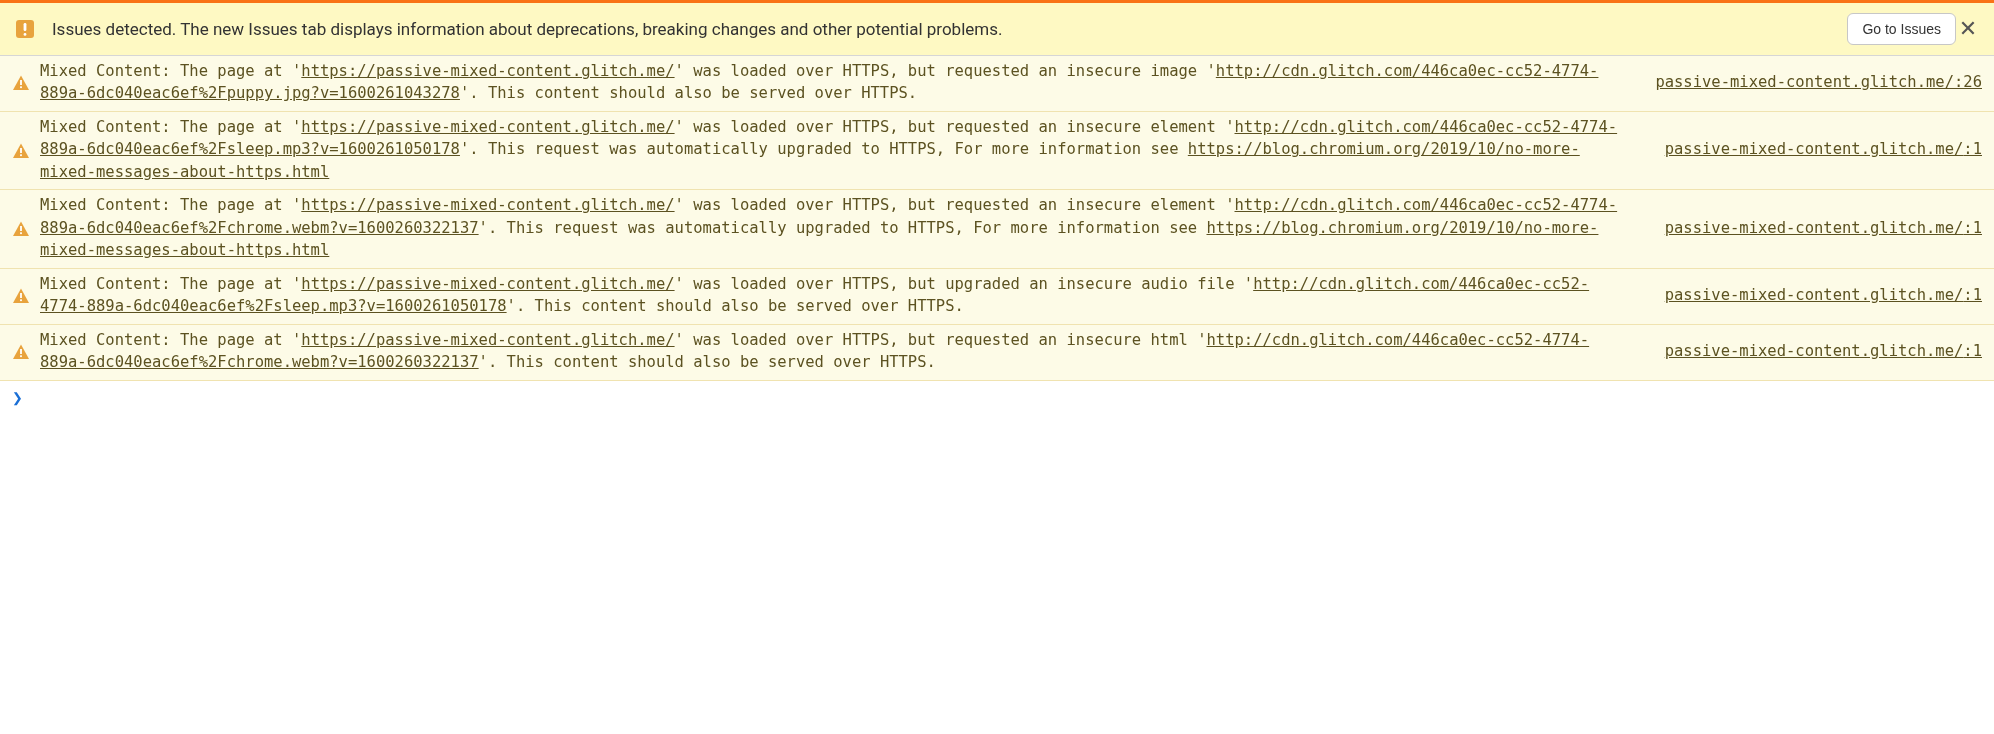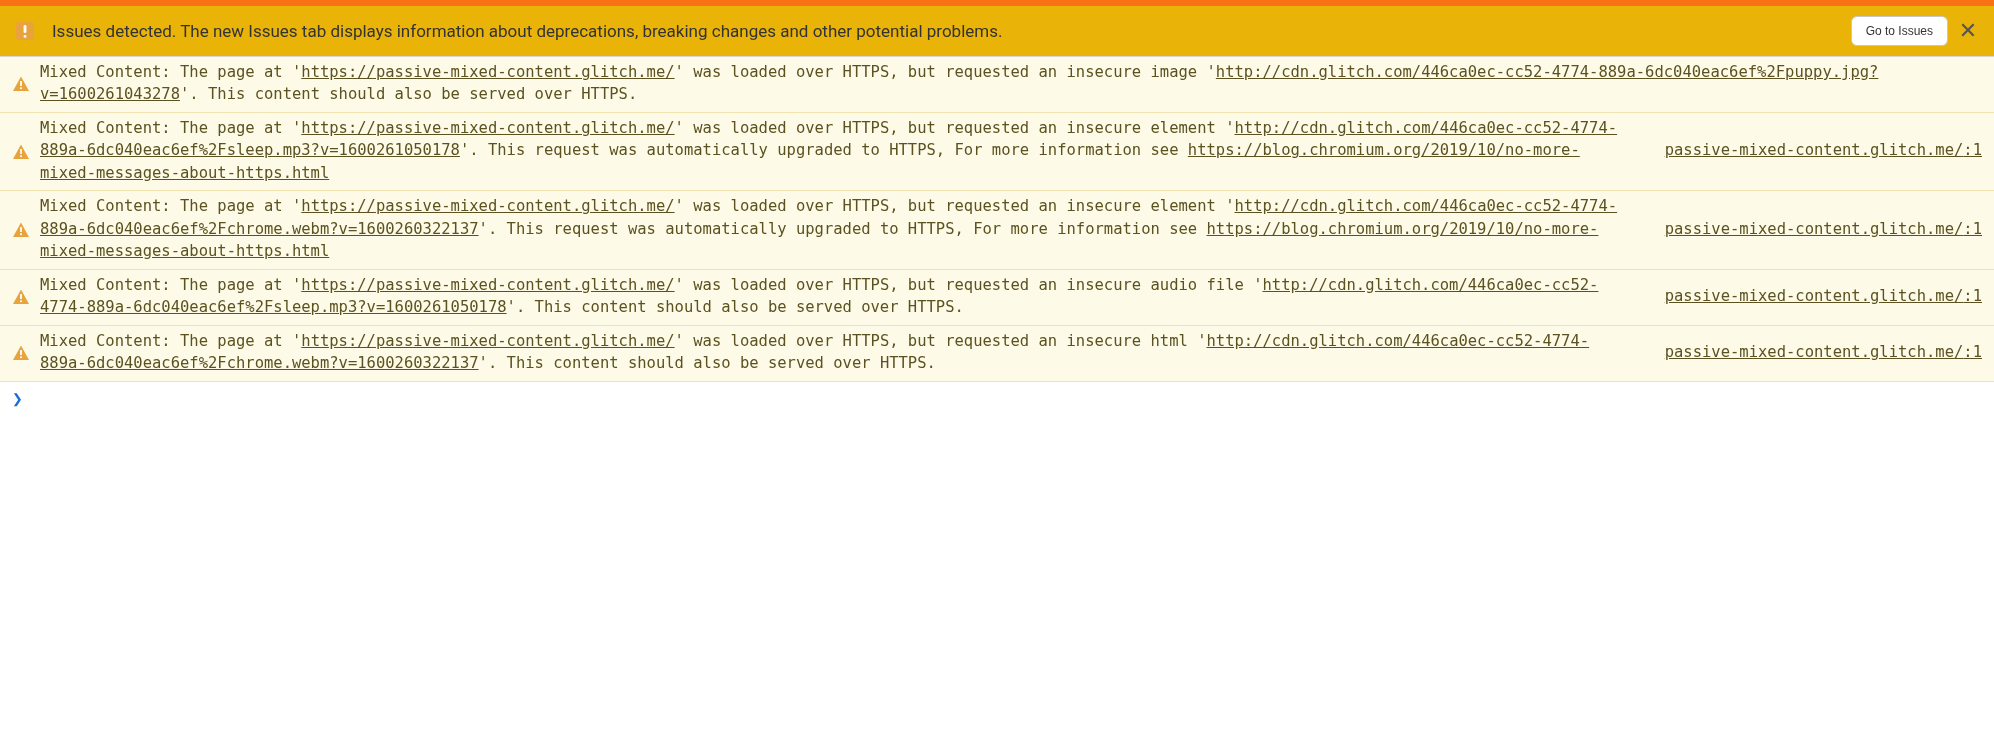--- a/index.html
+++ b/index.html
@@ -7,45 +7,44 @@
     font-family: -apple-system, BlinkMacSystemFont, "Segoe UI", Roboto, sans-serif;
     font-size: 15px;
     color: #303030;
     background: #fff;
     width: 1994px;
   }
   .issues-bar {
     display: flex;
     align-items: center;
     padding: 10px 14px;
-    border-top: 6px solid #f97316;
+    border-top: 3px solid #f97316;
     border-bottom: 1px solid #d6d6d6;
-    background: #eab308;
+    background: #fef9c3;
   }
   .issues-bar .icon {
     flex: 0 0 auto;
     margin-right: 16px;
     display: flex;
     align-items: center;
   }
   .issues-bar .msg {
     flex: 1 1 auto;
     font-size: 17px;
     color: #333;
   }
   .go-to-issues {
     flex: 0 0 auto;
     background: #fff;
     border: 1px solid #c7c7c7;
     border-radius: 6px;
     padding: 7px 14px;
-    font-size: 12px;
+    font-size: 14px;
     color: #333;
     cursor: pointer;
-    margin-right: 8px;
   }
   .close-btn {
     flex: 0 0 auto;
     width: 24px;
     height: 24px;
     display: flex;
     align-items: center;
     justify-content: center;
     cursor: pointer;
     font-size: 22px;
@@ -129,20 +128,21 @@
     <span class="row-icon">
       <svg width="18" height="18" viewBox="0 0 18 18">
         <path d="M9 1.5 L17 16 H1 Z" fill="#e8a33d"></path>
         <rect x="8.1" y="6" width="1.8" height="5" fill="#fff"></rect>
         <rect x="8.1" y="12.3" width="1.8" height="1.8" fill="#fff"></rect>
       </svg>
     </span>
     <span class="row-body">
       <span>Mixed Content: The page at '</span><a class="link">https://passive-mixed-content.glitch.me/</a><span>' was loaded over HTTPS, but requested an insecure image '</span><a class="link">http://cdn.glitch.com/446ca0ec-cc52-4774-889a-6dc040eac6ef%2Fpuppy.jpg?v=1600261043278</a><span>'. This content should also be served over HTTPS.</span>
     </span>
+    <a class="row-source"><span>passive-mixed-content.glitch.me/</span><span>:26</span></a>
   </div>
 
   <div class="row">
     <span class="row-icon">
       <svg width="18" height="18" viewBox="0 0 18 18">
         <path d="M9 1.5 L17 16 H1 Z" fill="#e8a33d"></path>
         <rect x="8.1" y="6" width="1.8" height="5" fill="#fff"></rect>
         <rect x="8.1" y="12.3" width="1.8" height="1.8" fill="#fff"></rect>
       </svg>
     </span>
@@ -168,21 +168,21 @@
 
   <div class="row">
     <span class="row-icon">
       <svg width="18" height="18" viewBox="0 0 18 18">
         <path d="M9 1.5 L17 16 H1 Z" fill="#e8a33d"></path>
         <rect x="8.1" y="6" width="1.8" height="5" fill="#fff"></rect>
         <rect x="8.1" y="12.3" width="1.8" height="1.8" fill="#fff"></rect>
       </svg>
     </span>
     <span class="row-body">
-      <span>Mixed Content: The page at '</span><a class="link">https://passive-mixed-content.glitch.me/</a><span>' was loaded over HTTPS, but requested an insecure audio file '</span><a class="link">http://cdn.glitch.com/446ca0ec-cc52-4774-889a-6dc040eac6ef%2Fsleep.mp3?v=1600261050178</a><span>'. This content should also be served over HTTPS.</span>
+      <span>Mixed Content: The page at '</span><a class="link">https://passive-mixed-content.glitch.me/</a><span>' was loaded over HTTPS, but upgraded an insecure audio file '</span><a class="link">http://cdn.glitch.com/446ca0ec-cc52-4774-889a-6dc040eac6ef%2Fsleep.mp3?v=1600261050178</a><span>'. This content should also be served over HTTPS.</span>
     </span>
     <a class="row-source"><span>passive-mixed-content.glitch.me/</span><span>:1</span></a>
   </div>
 
   <div class="row">
     <span class="row-icon">
       <svg width="18" height="18" viewBox="0 0 18 18">
         <path d="M9 1.5 L17 16 H1 Z" fill="#e8a33d"></path>
         <rect x="8.1" y="6" width="1.8" height="5" fill="#fff"></rect>
         <rect x="8.1" y="12.3" width="1.8" height="1.8" fill="#fff"></rect>

